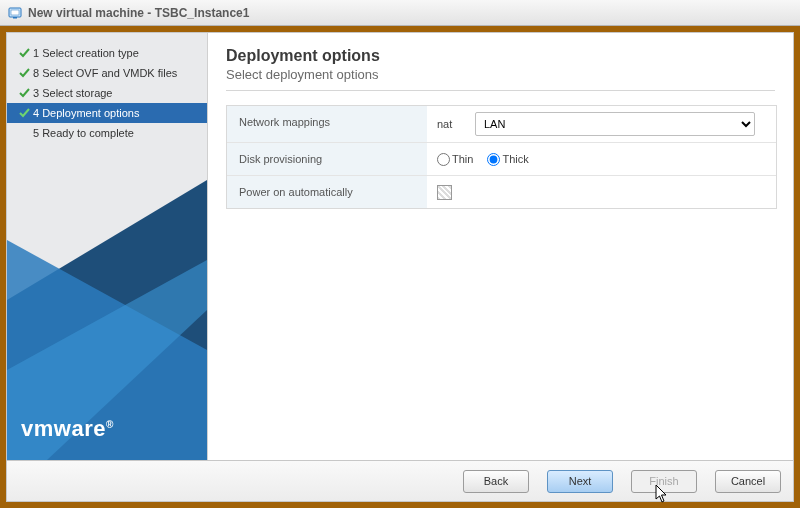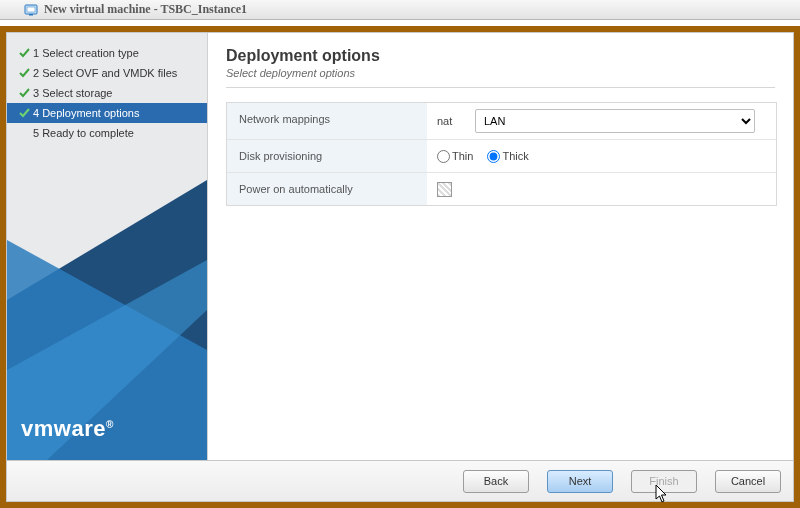--- a/index.html
+++ b/index.html
@@ -7,27 +7,26 @@
     font-family:Arial,Helvetica,sans-serif;
     font-size:12px;
     color:#333;
     background:#fff;
     width:800px;height:508px;
     box-sizing:border-box;
     position:relative;
   }
   
   .titlebar{
-    height:20px;
+    height:26px;
     background:linear-gradient(#f7f7f7,#e3e3e3);
     border-bottom:1px solid #b5b5b5;
     display:flex;align-items:center;
-    padding:0 24px;
-    box-sizing:border-box;
-    font-family:Liberation Serif, serif;
+    padding:0 8px;
+    box-sizing:border-box;
   }
   .titlebar .vm-icon{width:14px;height:14px;margin-right:6px;display:inline-block;}
   .titlebar .title-text{color:#5a5a5a;font-size:12px;font-weight:bold;}
   
   .dialog-body{
     position:absolute;top:26px;left:0;right:0;bottom:0;
     background:#a16207;
     padding:6px;
     box-sizing:border-box;
   }
@@ -77,21 +76,21 @@
     font-family:Arial,sans-serif;
   }
   .vmware-logo .reg{font-size:10px;vertical-align:super;}
   
   .main{
     flex:1;display:flex;flex-direction:column;
     padding:14px 18px 10px 18px;
     box-sizing:border-box;
   }
   .main h2{margin:0 0 2px 0;font-size:16px;color:#3b3b3b;font-weight:bold;}
-  .subtitle{font-size:11px;color:#6a6a6a;margin-bottom:4px;font-style:italic;}
+  .subtitle{font-size:13px;color:#6a6a6a;margin-bottom:4px;}
   .hr{border:none;border-top:1px solid #d6d6d6;margin:4px 0 14px 0;}
   .form-table{
     border:1px solid #d9d9d9;
     width:100%;
     border-collapse:collapse;
   }
   .form-row{display:flex;border-bottom:1px solid #e4e4e4;}
   .form-row:last-child{border-bottom:none;}
   .form-label{
     width:200px;
@@ -167,21 +166,21 @@
                 </svg>
             </span>
             <span>1 Select creation type</span>
           </div>
           <div class="step">
             <span class="mark check-icon">
               <svg width="11" height="11" viewBox="0 0 11 11">
                   <path d="M1 5 L4 8 L10 1" fill="none" stroke="#3fa33f" stroke-width="2"></path>
                 </svg>
             </span>
-            <span>2 Select OVF and VMDK files</span>
+            <span>8 Select OVF and VMDK files</span>
           </div>
           <div class="step">
             <span class="mark check-icon">
               <svg width="11" height="11" viewBox="0 0 11 11">
                   <path d="M1 5 L4 8 L10 1" fill="none" stroke="#3fa33f" stroke-width="2"></path>
                 </svg>
             </span>
             <span>3 Select storage</span>
           </div>
           <div class="step active">

